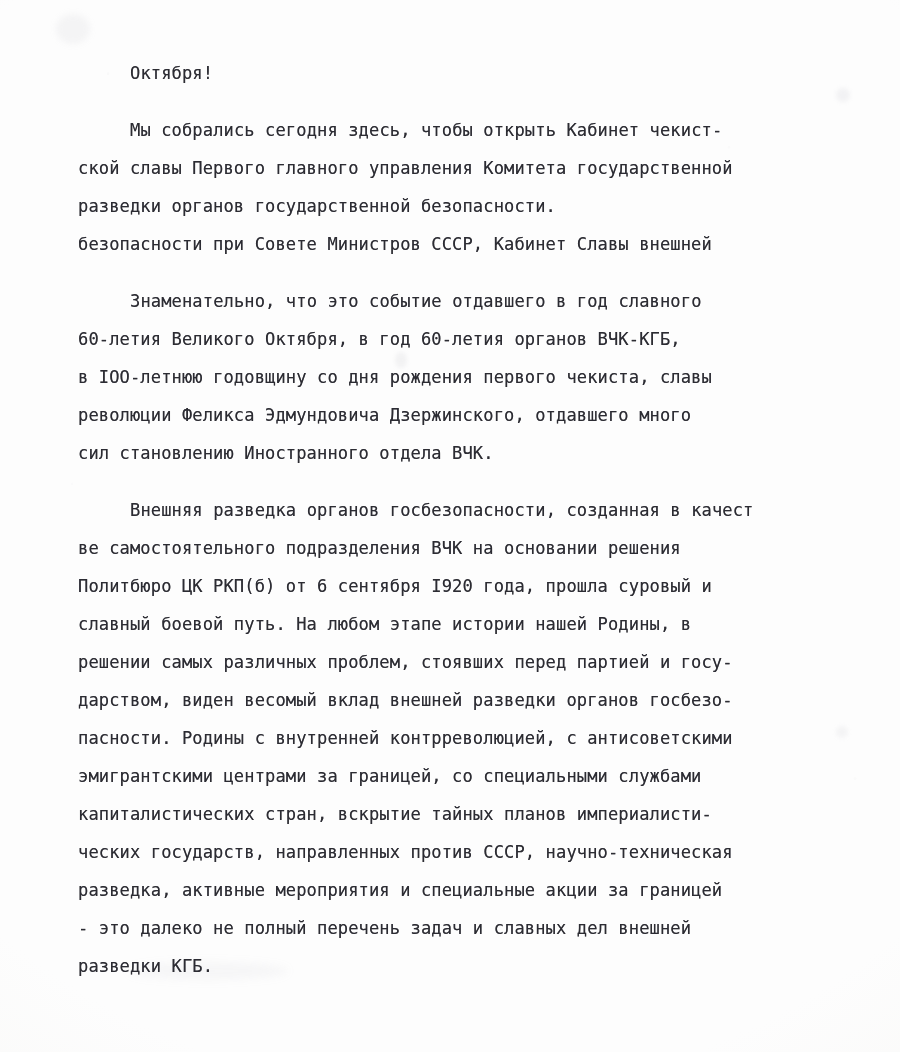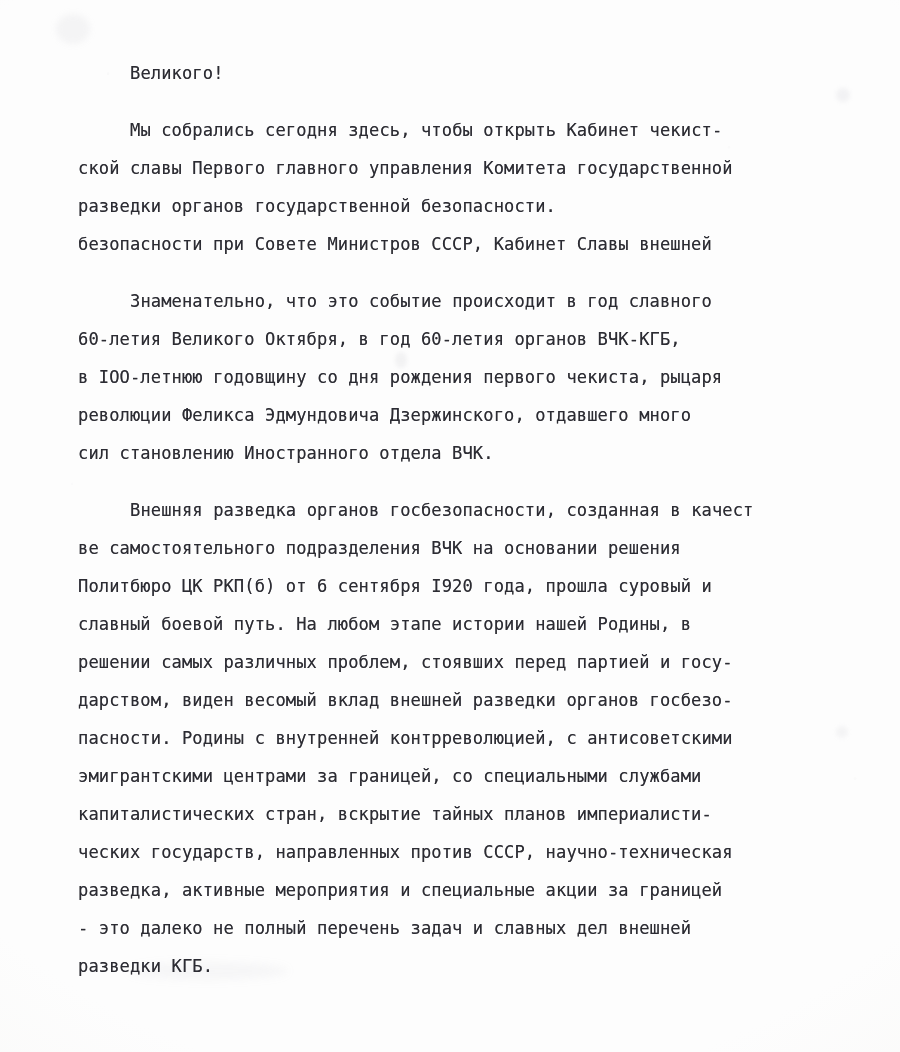--- a/index.html
+++ b/index.html
@@ -97,32 +97,32 @@
   <div class="paper-grain"></div>
 
   <div class="smudge smudge-a"></div>
   <div class="smudge smudge-b"></div>
   <div class="smudge smudge-c"></div>
   <div class="smudge smudge-d"></div>
   <div class="smudge smudge-e"></div>
 
   <div class="body-text" id="body-text">
       <div class="para">
-        <div class="line indent">Великого!</div>
+        <div class="line indent">Октября!</div>
       </div>
       <div class="para">
         <div class="line indent">Мы собрались сегодня здесь, чтобы открыть Кабинет чекист-</div>
         <div class="line">ской славы Первого главного управления Комитета государственной</div>
         <div class="line">разведки органов государственной безопасности.</div>
         <div class="line">безопасности при Совете Министров СССР, Кабинет Славы внешней</div>
       </div>
       <div class="para">
-        <div class="line indent">Знаменательно, что это событие происходит в год славного</div>
+        <div class="line indent">Знаменательно, что это событие отдавшего в год славного</div>
         <div class="line">60-летия Великого Октября, в год 60-летия органов ВЧК-КГБ,</div>
-        <div class="line">в IОО-летнюю годовщину со дня рождения первого чекиста, рыцаря</div>
+        <div class="line">в IОО-летнюю годовщину со дня рождения первого чекиста, славы</div>
         <div class="line">революции Феликса Эдмундовича Дзержинского, отдавшего много</div>
         <div class="line">сил становлению Иностранного отдела ВЧК.</div>
       </div>
       <div class="para">
         <div class="line indent">Внешняя разведка органов госбезопасности, созданная в качест</div>
         <div class="line">ве самостоятельного подразделения ВЧК на основании решения</div>
         <div class="line">Политбюро ЦК РКП(б) от 6 сентября I920 года, прошла суровый и</div>
         <div class="line">славный боевой путь. На любом этапе истории нашей Родины, в</div>
         <div class="line">решении самых различных проблем, стоявших перед партией и госу-</div>
         <div class="line">дарством, виден весомый вклад внешней разведки органов госбезо-</div>

